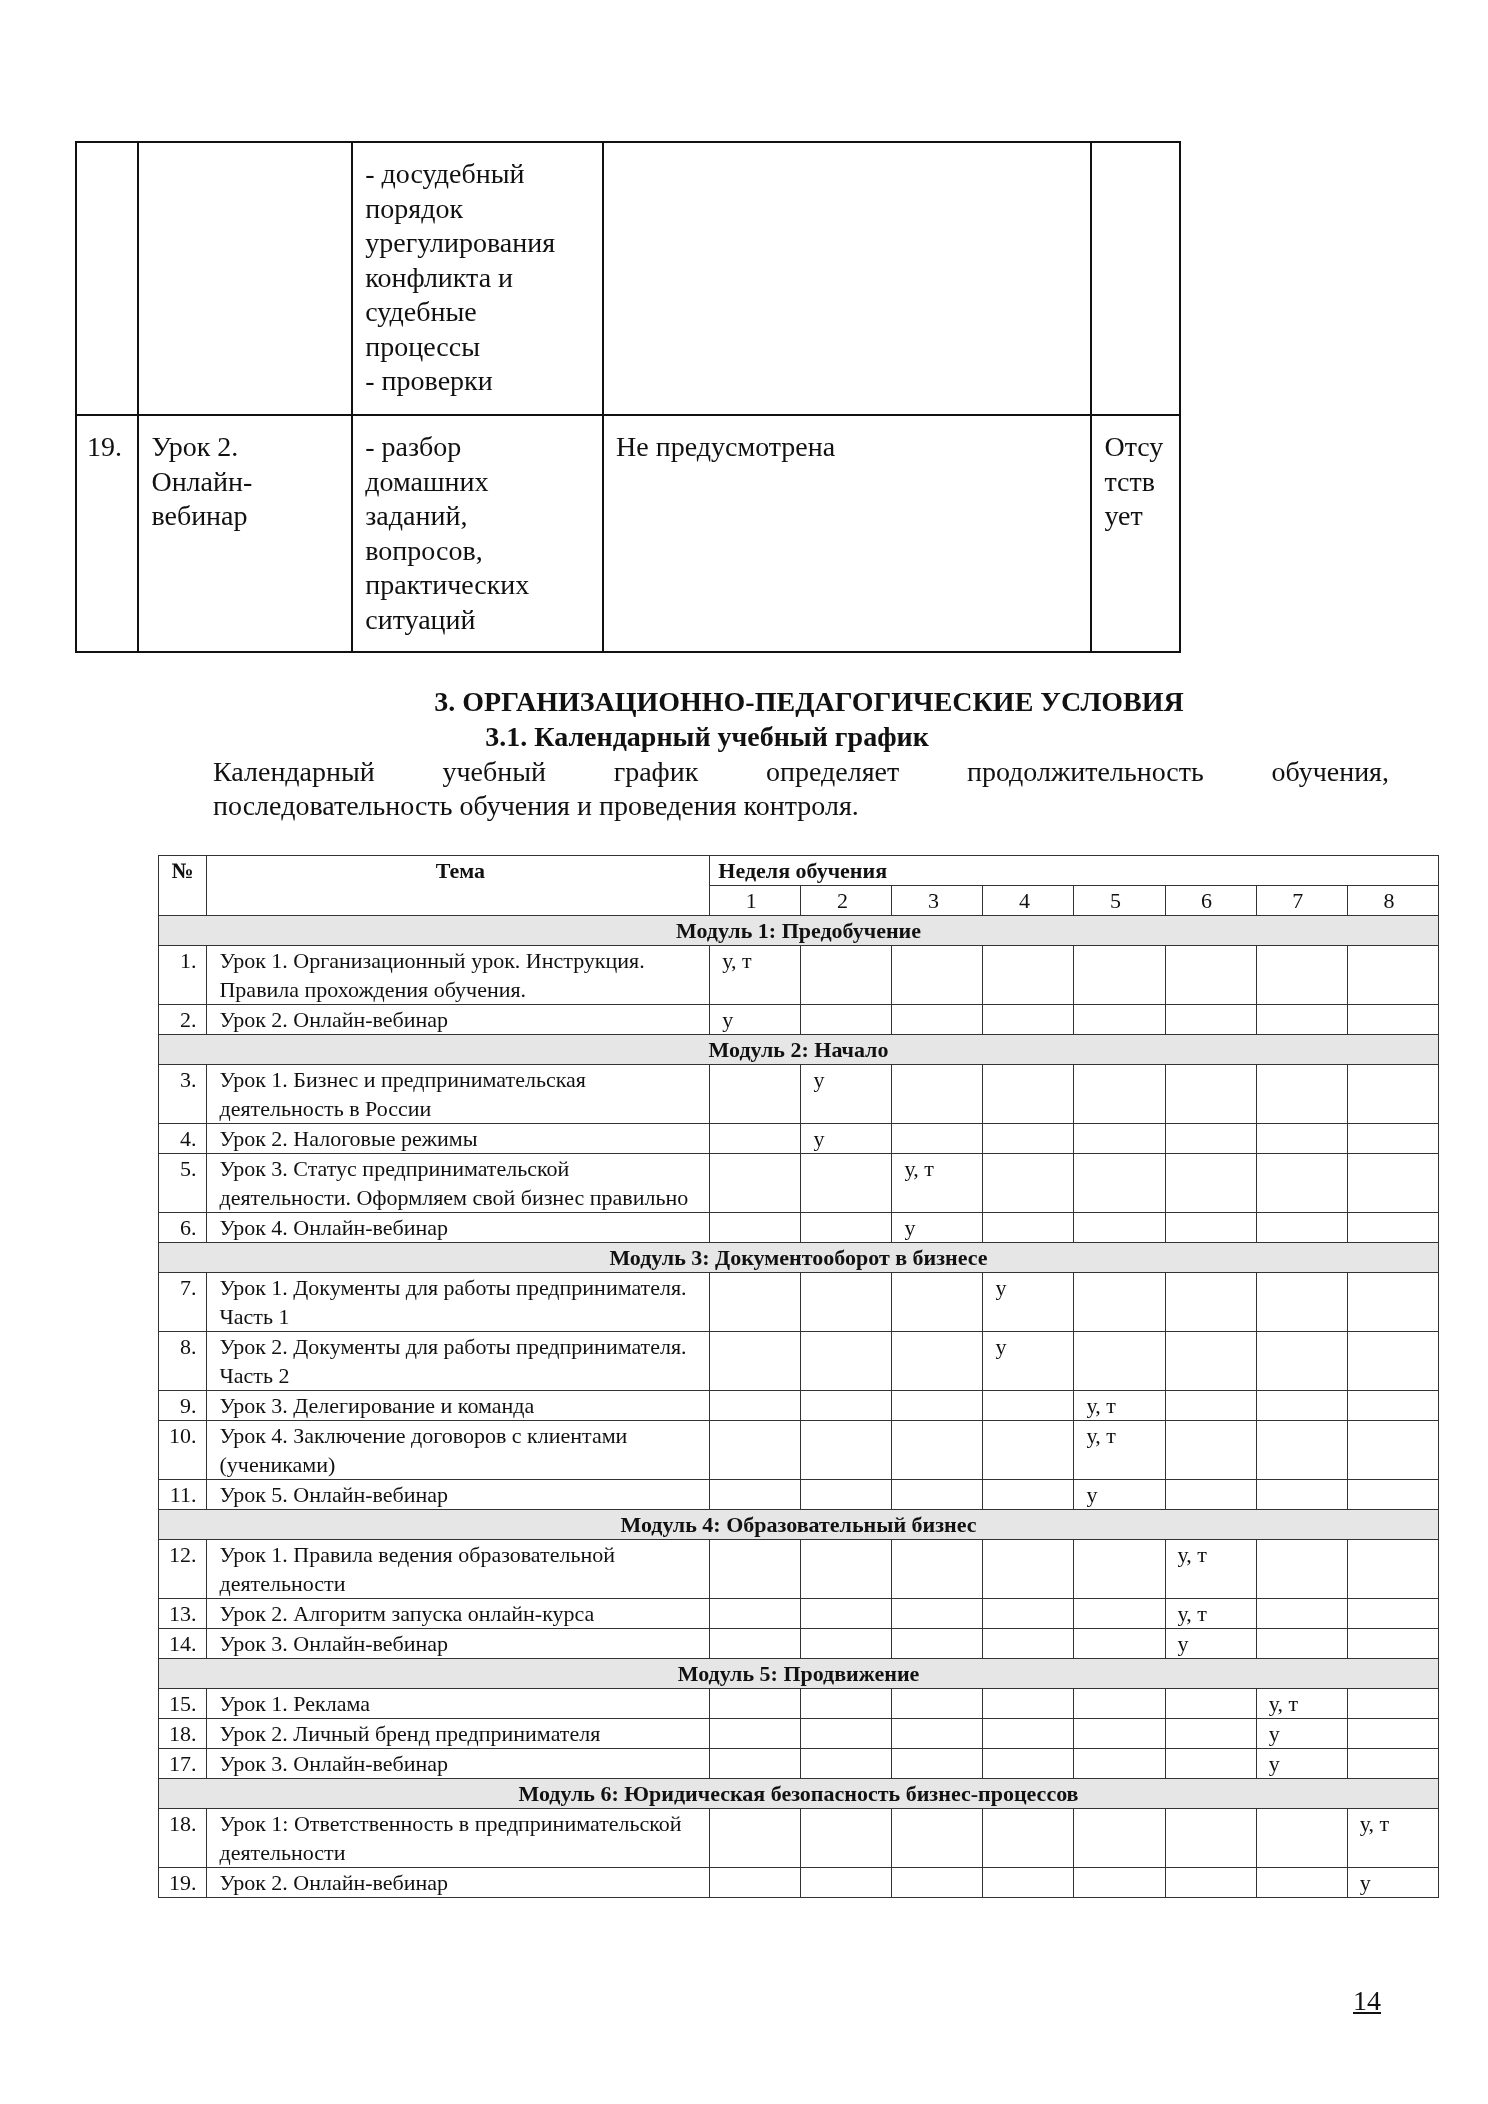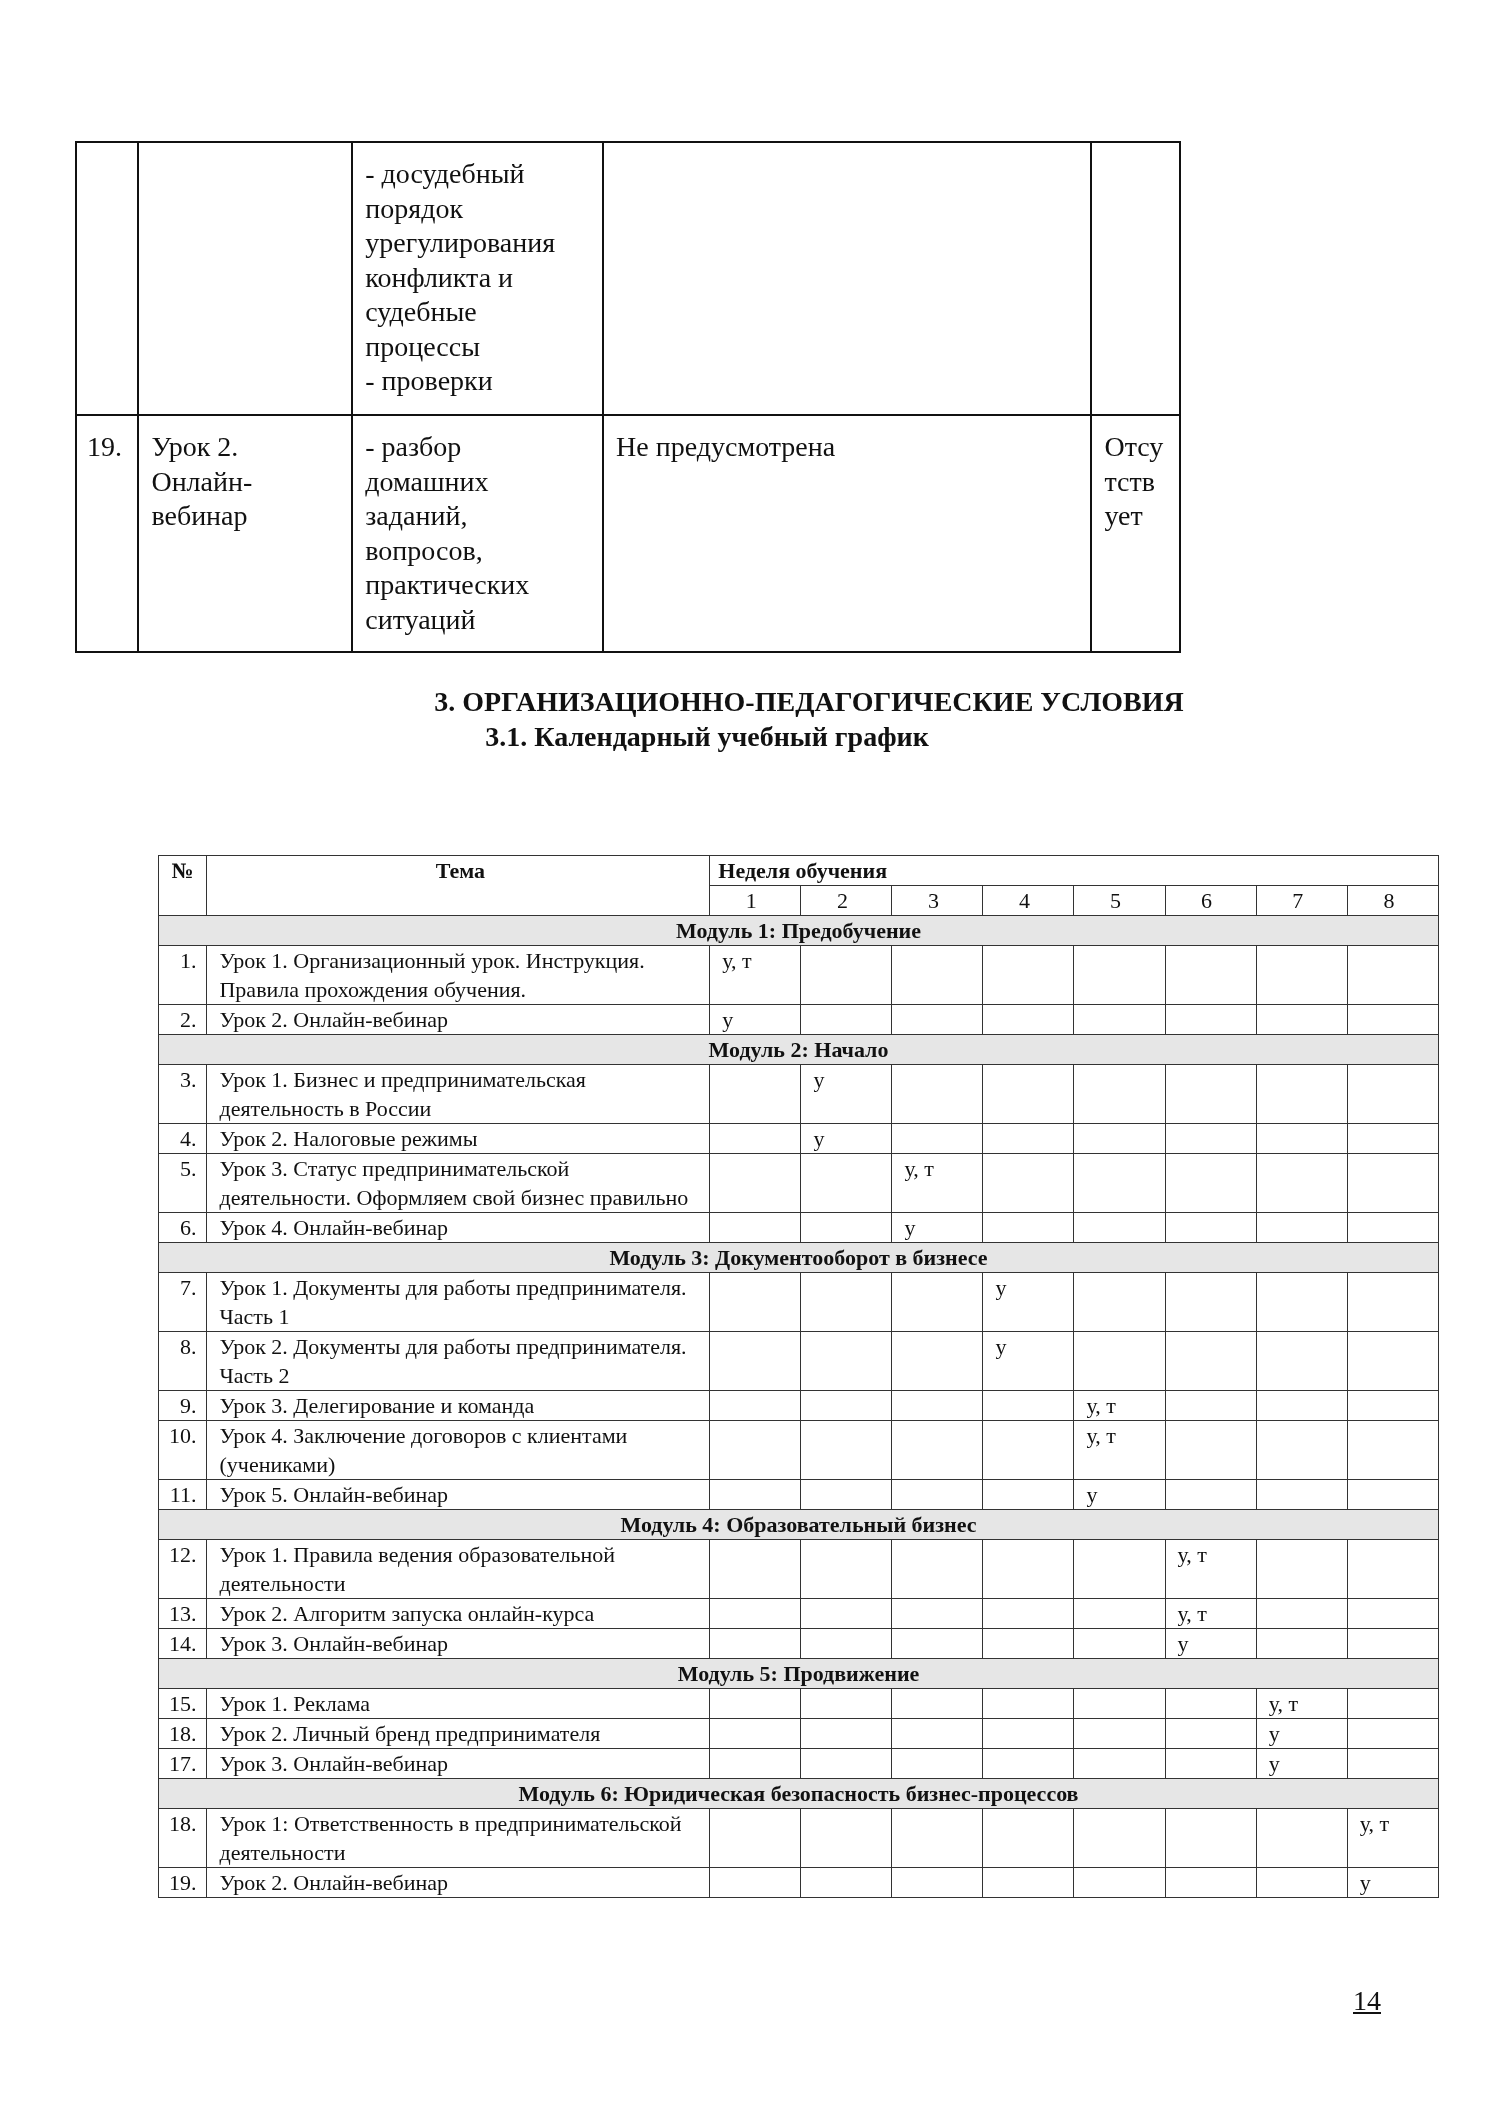--- a/index.html
+++ b/index.html
@@ -69,20 +69,24 @@
         <div>ситуаций</div>
       </td>
       <td class="c4">Не предусмотрена</td>
       <td class="c5">Отсутствует</td>
     </tr>
   </tbody>
     </table>
 
   <div class="section-title">3. ОРГАНИЗАЦИОННО-ПЕДАГОГИЧЕСКИЕ УСЛОВИЯ</div>
   <div class="subsection-title">3.1.  Календарный учебный график</div>
+  <div class="intro">
+    <span class="l1">Календарный учебный график определяет продолжительность обучения,</span>
+    <span>последовательность обучения и проведения контроля.</span>
+  </div>
 
   <table class="sched" id="sched">
     <thead>
       <tr>
         <th class="col-n" rowspan="2" style="text-align:center;padding:0;">№</th>
         <th class="col-t" rowspan="2" style="text-align:center;">Тема</th>
         <th colspan="8">Неделя обучения</th>
       </tr>
       <tr>
         <th class="wk">1</th>

